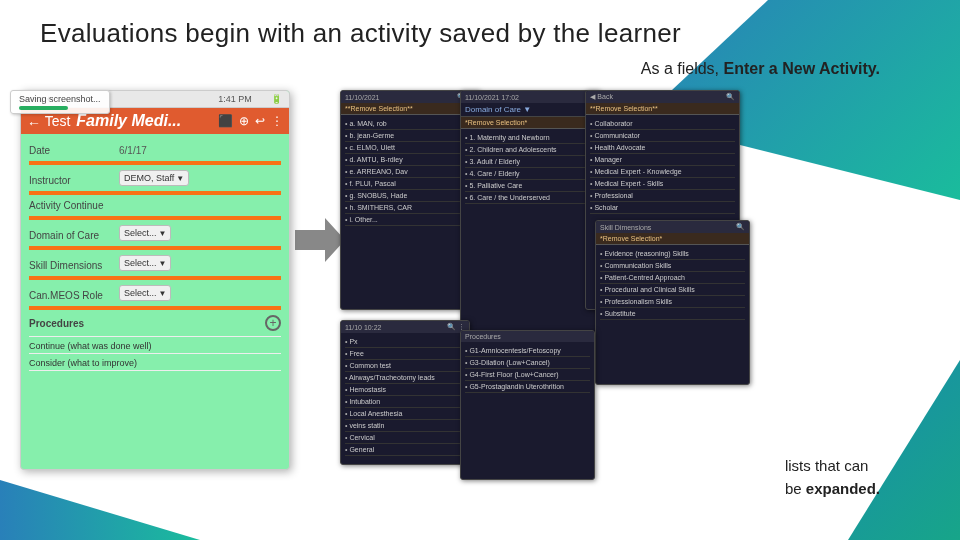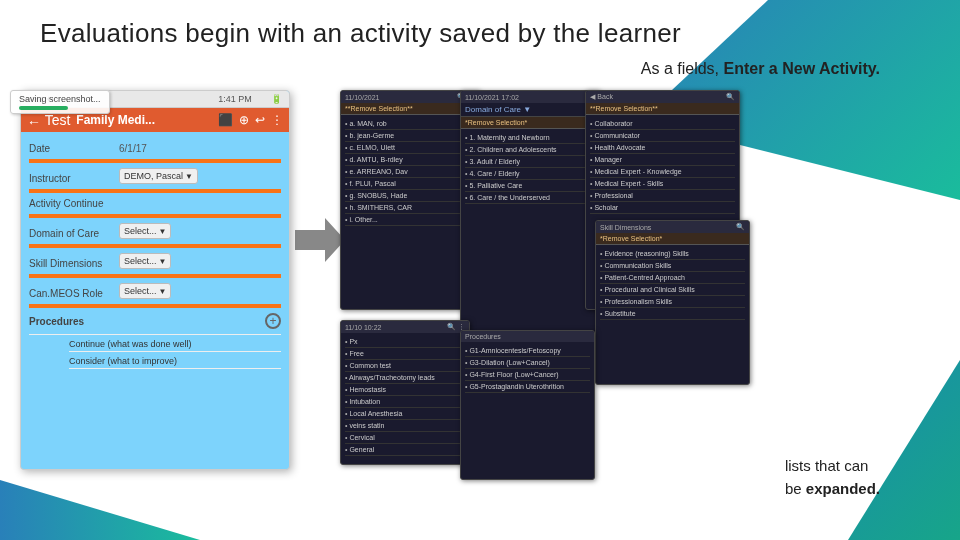--- a/index.html
+++ b/index.html
@@ -82,21 +82,21 @@
       right: 10px;
       bottom: 10px;
       display: flex;
       align-items: flex-start;
     }
 
     
     .device-form {
       width: 270px;
       height: 380px;
-      background: #7dd3fc;
+      background: #86efac;
       border: 1px solid #ccc;
       border-radius: 4px;
       box-shadow: 2px 2px 8px rgba(0,0,0,0.3);
       font-size: 11px;
       overflow: hidden;
       flex-shrink: 0;
       margin-left: 10px;
     }
     .device-form-bar {
       background: #e8e8e8;
@@ -121,22 +121,23 @@
       padding: 4px 6px;
       display: flex;
       align-items: center;
       gap: 6px;
       color: #fff;
     }
     .device-form-top .back-arrow {
       font-size: 14px;
     }
     .device-form-top .title {
-      font-size: 12px;
+      font-size: 16px;
       font-weight: bold;
+      font-style: italic;
     }
     .device-form-top .icons {
       margin-left: auto;
       display: flex;
       gap: 6px;
       font-size: 12px;
     }
     .form-body {
       padding: 6px 8px;
     }
@@ -194,21 +195,20 @@
       justify-content: center;
       font-size: 12px;
       color: #666;
       cursor: pointer;
     }
     .form-section-text {
       font-size: 9px;
       color: #333;
       padding: 4px 0 2px 0;
       border-bottom: 1px solid #eee;
-      margin-left: 40px;
     }
 
     
     .arrow-shape {
       width: 60px;
       height: 60px;
       flex-shrink: 0;
       display: flex;
       align-items: center;
       justify-content: center;
@@ -407,21 +407,21 @@
       <div class="form-body">
 
         <div class="form-row">
           <span class="form-row-label">Date</span>
           <span class="form-row-value">6/1/17</span>
         </div>
 
         <div class="form-row">
           <span class="form-row-label">Instructor</span>
           <div class="form-row-select">
-            <span>DEMO, Pascal</span>
+            <span>DEMO, Staff</span>
             <span class="arrow">▼</span>
           </div>
         </div>
 
         <div class="form-row">
           <span class="form-row-label">Activity Continue</span>
           <span class="form-row-value"></span>
         </div>
 
         <div class="form-row">

